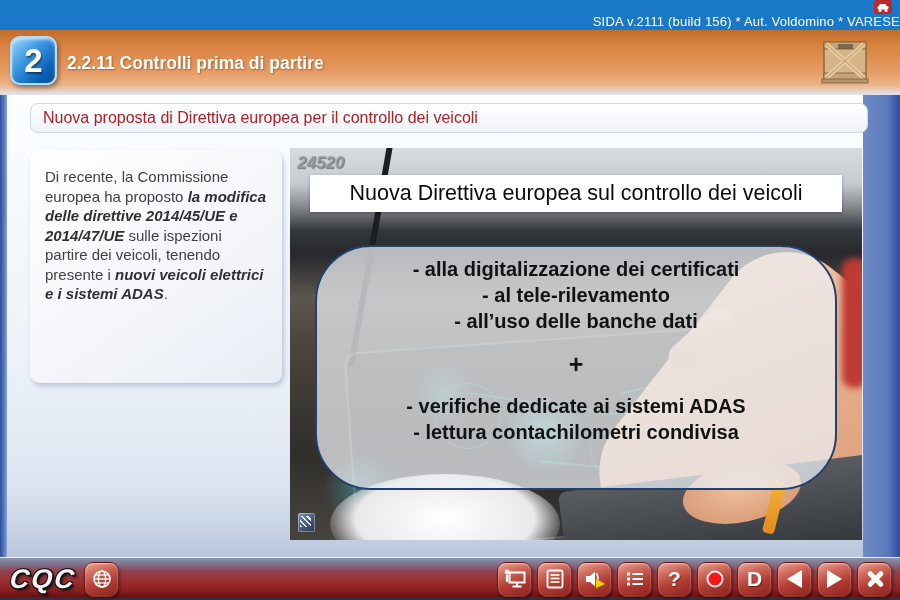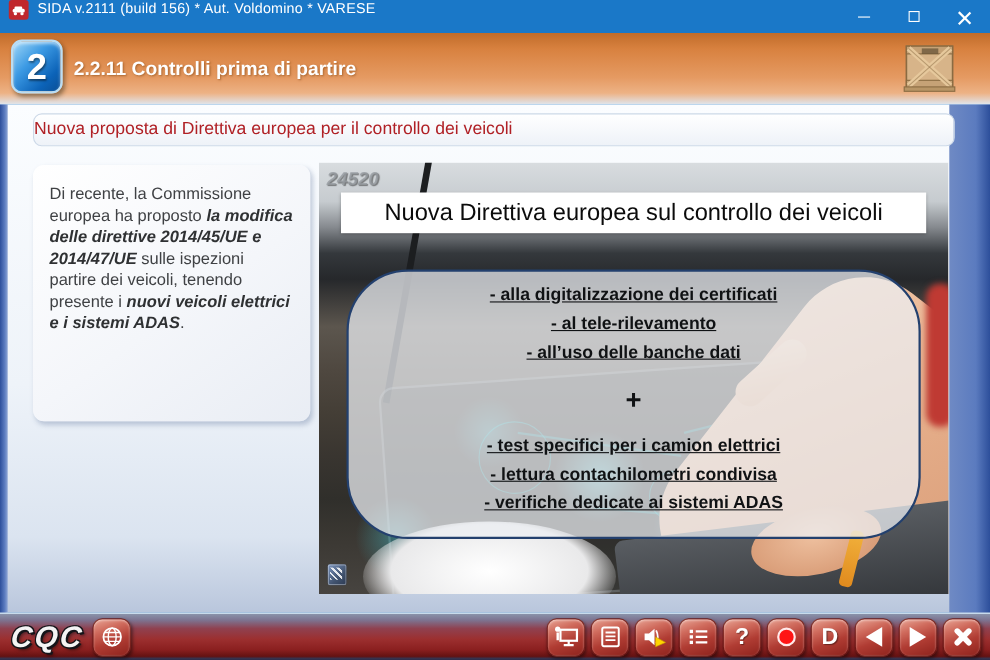--- a/index.html
+++ b/index.html
@@ -1,21 +1,21 @@
 <!DOCTYPE html>
 <html style="--titlebar-blue: #1a78c8; --heading-red: #b02025;"><head>
 <meta charset="utf-8">
 <style>
   * { margin:0; padding:0; box-sizing:border-box; }
   html,body { width:900px; height:600px; overflow:hidden; }
   body { font-family:"Liberation Sans", sans-serif; position:relative; background:#1a78c8; }
 
   
   .titlebar { position:absolute; top:0; left:0; width:900px; height:30px;
-    background:var(--titlebar-blue,#1a78c8); display:flex; align-items:flex-start; color:#fff; }
+    background:var(--titlebar-blue,#1a78c8); display:flex; align-items:flex-end; color:#fff;flex-direction:column; }
   .titlebar .appicon { width:18px; height:18px; margin:0 8px 0 8px; background:#c0272d;
     border-radius:3px; display:flex; align-items:center; justify-content:center; }
   .titlebar .apptitle { font-size:13px; letter-spacing:.2px; }
   .win-controls { margin-left:auto; display:flex; height:30px; }
   .win-btn { width:46px; height:30px; display:flex; align-items:center; justify-content:center; cursor:default; }
   .glyph-min { width:11px; height:1px; background:#fff; }
   .glyph-max { width:10px; height:10px; border:1px solid #fff; }
   .glyph-x { position:relative; width:12px; height:12px; }
   .glyph-x::before,.glyph-x::after { content:""; position:absolute; left:5px; top:0; width:1.5px; height:15px; background:#fff; }
   .glyph-x::before { transform:rotate(45deg); } .glyph-x::after { transform:rotate(-45deg); }
@@ -35,21 +35,21 @@
   
   .content { position:absolute; top:95px; left:0; width:900px; height:462px;
     background:linear-gradient(180deg,#fbfdff 0%,#eef3f9 55%,#dbe4f0 85%,#b9c6dc 100%); }
   .frame-left  { position:absolute; left:0; top:0; bottom:0; width:7px;
     background:linear-gradient(90deg,#2d4f9b,#5b7bbf 60%,#8ca4d4); }
   .frame-right { position:absolute; right:0; top:0; bottom:0; width:37px;
     background:linear-gradient(90deg,#6f8ac4,#5b7bbf 65%,#2d4f9b); }
 
   .heading-bar { position:absolute; left:30px; top:8px; width:838px; height:30px;
     background:linear-gradient(180deg,#ffffff,#eef2f8); border:1px solid #cdd9e8; border-radius:8px;
-    display:flex; align-items:center; padding-left:0;
+    display:flex; align-items:center; padding-left:12px;
     color:var(--heading-red,#b02025); font-size:16px; }
 
   .text-panel { position:absolute; left:30px; top:55px; width:252px; height:233px;
     background:linear-gradient(145deg,#ffffff 0%,#f4f6fa 55%,#e9edf4 100%);
     border-radius:10px; box-shadow:2px 3px 5px rgba(110,130,165,.4);
     padding:17px 15px; color:#3f4144; font-size:15px; line-height:19.5px; }
   .text-panel b { color:#2f3133;font-style:italic; }
 
   
   .photo { position:absolute; left:290px; top:53px; width:572px; height:392px; overflow:hidden;
@@ -78,21 +78,21 @@
     transform:rotate(14deg); background:linear-gradient(180deg,#f2b23c,#e08a1e); }
 
   .watermark { left:7px; top:5px; font-size:17px; font-weight:bold; font-style:italic;
     color:rgba(150,155,160,.8); text-shadow:1px 1px 1px rgba(30,30,30,.5); }
   .photo-banner { left:20px; top:27px; width:532px; height:37px; background:#fff;
     display:flex; align-items:center; justify-content:center;
     color:#0b0b0b; font-size:21.5px; font-weight:normal; box-shadow:0 1px 3px rgba(0,0,0,.3); }
   .photo-panel { left:25px; top:97px; width:522px; height:245px; border-radius:56px;
     background:rgba(236,239,243,.74); border:2px solid #23406e; text-align:center; color:#101214; }
   .pp-title { margin-top:13px; font-size:19px; font-weight:bold; }
-  .pp-line  { font-size:16px; font-weight:bold; line-height:26px;text-decoration:underline; }
+  .pp-line  { font-size:20px; font-weight:bold; line-height:26px; }
   .pp-list1 { margin-top:9px; }
   .pp-plus  { margin-top:17px; font-size:25px; font-weight:bold; line-height:26px; }
   .pp-list2 { margin-top:16px; }
   .mini-logo { left:8px; bottom:8px; width:17px; height:19px; border-radius:2px;
     background:linear-gradient(135deg,#7d96c0 0%,#41536f 60%,#2c3a52 100%);
     box-shadow:0 0 0 1px rgba(255,255,255,.35) inset; overflow:hidden; }
   .mini-logo::after { content:""; position:absolute; left:2px; top:3px; width:11px; height:11px;
     background:repeating-linear-gradient(45deg,rgba(255,255,255,.85) 0 1.5px,transparent 1.5px 4px); }
 
   
@@ -200,23 +200,22 @@
     <div class="ph watermark">24520</div>
     <div class="ph photo-banner">Nuova Direttiva europea sul controllo dei veicoli</div>
     <div class="ph photo-panel">
       <div class="pp-list1">
         <div class="pp-line">- alla digitalizzazione dei certificati</div>
         <div class="pp-line">- al tele-rilevamento</div>
         <div class="pp-line">- all’uso delle banche dati</div>
       </div>
       <div class="pp-plus">+</div>
       <div class="pp-list2">
-        <div class="pp-line">- test specifici per i camion elettrici</div>
+        <div class="pp-line">- verifiche dedicate ai sistemi ADAS</div>
         <div class="pp-line">- lettura contachilometri condivisa</div>
-        <div class="pp-line">- verifiche dedicate ai sistemi ADAS</div>
       </div>
     </div>
     <div class="ph mini-logo"></div>
   </div>
 </div>
 
 <div class="toolbar">
   <div class="cqc-logo">CQC</div>
   <div class="tb-btn tb-globe">
     <svg width="22" height="22" viewBox="0 0 22 22">

